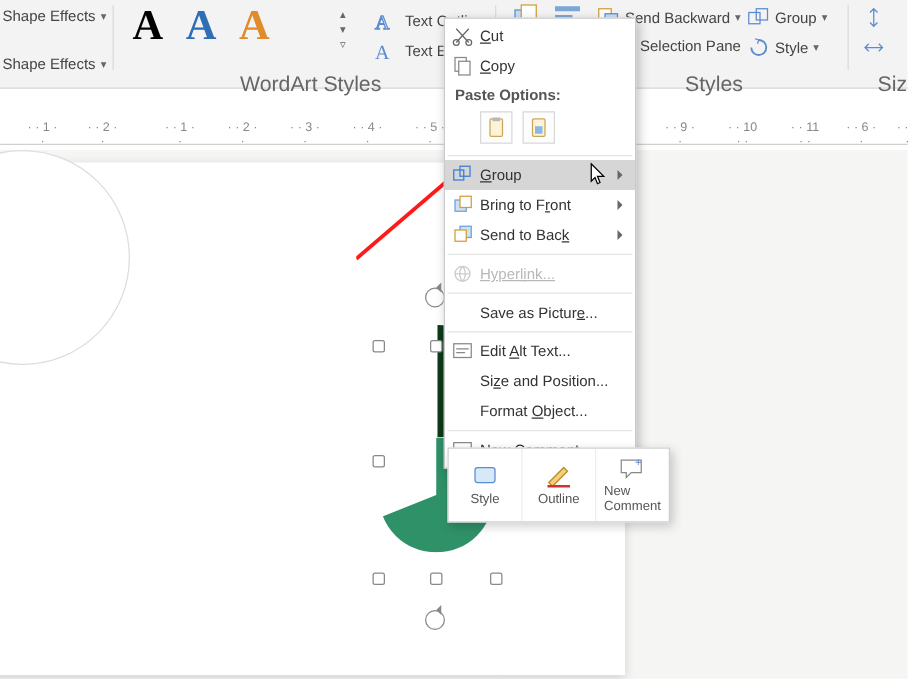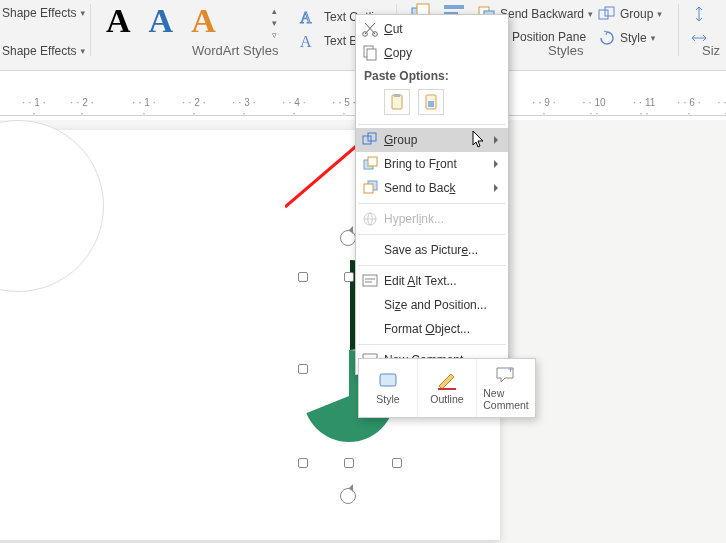--- a/index.html
+++ b/index.html
@@ -5,41 +5,41 @@
   html,body{margin:0;padding:0;width:726px;height:543px;font-family:"Segoe UI",Arial,sans-serif;font-size:12px;color:#333;overflow:hidden;background:#fff;}
   
   .ribbon{position:absolute;left:0;top:0;right:0;height:70px;background:#f3f3f3;border-bottom:1px solid #d7d7d7;}
   .rbtn{position:absolute;display:flex;align-items:center;gap:4px;color:#444;}
   .dd{font-size:9px;color:#666;}
   .wa-letter{font-family:Georgia,serif;font-size:34px;font-weight:bold;line-height:1;}
   .wa1{color:#000;}
   .wa2{color:#2f6db5;}
   .wa3{color:#e08b2c;}
   .bigicon{width:22px;height:22px;display:inline-block;}
-  .grp-label{position:absolute;top:43px;font-size:13px;color:#666;}
+  .grp-label{position:absolute;top:58px;font-size:17px;color:#666;}
   .vsep{position:absolute;top:4px;bottom:14px;width:0;border-left:1px solid #dcdcdc;}
   
   .ruler{position:absolute;left:0;right:0;top:95px;height:20px;background:#fff;border-bottom:1px solid #d0d0d0;font-size:10px;color:#888;}
   .ruler .tick{position:absolute;top:2px;width:28px;text-align:center;}
   .canvas{position:absolute;left:0;right:0;top:120px;bottom:0;background:#f5f5f3;}
   .slide{position:absolute;left:-220px;top:10px;width:720px;height:410px;background:#fff;box-shadow:0 2px 8px rgba(0,0,0,.15);}
   
   .wcircle{position:absolute;width:170px;height:170px;border-radius:50%;background:#fff;border:1px solid #ddd;left:-68px;top:120px;}
   .pie1{position:absolute;left:305px;top:260px;width:90px;height:90px;background:#0c3a17;clip-path:polygon(50% 50%,50% 0,100% 0,100% 100%,50% 100%);border-radius:50%;}
   .pie2{position:absolute;left:303px;top:350px;width:92px;height:92px;background:#2f9168;clip-path:polygon(50% 50%,50% 0,100% 0,100% 100%,0 100%,0 70%);border-radius:50%;}
   
   .hnd{position:absolute;width:8px;height:8px;background:#fff;border:1px solid #888;border-radius:2px;}
   .rot{position:absolute;width:14px;height:14px;border:1.5px solid #888;border-radius:50%;}
   .rot::after{content:"";position:absolute;left:4px;top:-5px;border:4px solid transparent;border-right-color:#888;}
   
   .menu{position:absolute;left:355px;top:14px;width:152px;background:#fff;border:1px solid #c9c9c9;box-shadow:2px 3px 8px rgba(0,0,0,.25);padding:2px 0;}
   .mi{display:flex;align-items:center;height:24px;padding:0 20px 0 28px;position:relative;white-space:nowrap;}
   .mi .ic{position:absolute;left:5px;top:3px;width:18px;height:18px;}
   .mi.hover{background:#d6d6d6;}
-  .mi.dis{color:#b8b8b8;}
+  .mi.dis{color:#b8b8b8;text-decoration:underline;}
   .mi .arr{position:absolute;right:6px;top:8px;border:4px solid transparent;border-left-color:#666;}
   .msep{height:0;border-top:1px solid #e4e4e4;margin:3px 2px;}
   .plabel{padding:4px 6px 2px 8px;font-weight:600;color:#555;}
   .picons{display:flex;gap:8px;padding:4px 0 6px 28px;}
   .picons .pic{width:24px;height:24px;border:1px solid #d8d8d8;display:flex;align-items:center;justify-content:center;background:#fdfdfd;}
   
   .mtb{position:absolute;left:358px;top:358px;width:176px;height:58px;background:#fff;border:1px solid #cfcfcf;box-shadow:2px 3px 8px rgba(0,0,0,.2);display:flex;}
   .mtb .cell{flex:1;display:flex;flex-direction:column;align-items:center;justify-content:center;gap:2px;font-size:10.5px;color:#555;border-right:1px solid #eee;}
   .mtb .cell:last-child{border-right:none;}
   .mtb .cell svg{width:22px;height:20px;}
@@ -107,21 +107,21 @@
 
   <div class="rbtn" style="left:478px;top:6px;">
     <svg width="18" height="16">
         <rect x="1" y="1" width="10" height="10" fill="#fff" stroke="#d59b38"></rect>
         <rect x="6" y="5" width="10" height="10" fill="#c7dff4" stroke="#5b8bd0"></rect>
       </svg>
     <span>Send Backward</span>
       <span class="dd">▾</span>
   </div>
   <div class="rbtn" style="left:512px;top:30px;">
-    <span>Position Pane</span>
+    <span>Selection Pane</span>
   </div>
   <div class="rbtn" style="left:598px;top:6px;">
     <svg width="18" height="16">
         <rect x="1" y="4" width="9" height="9" fill="none" stroke="#5b8bd0"></rect>
         <rect x="7" y="1" width="9" height="9" fill="none" stroke="#5b8bd0"></rect>
       </svg>
     <span>Group</span>
       <span class="dd">▾</span>
   </div>
   <div class="rbtn" style="left:598px;top:30px;">

